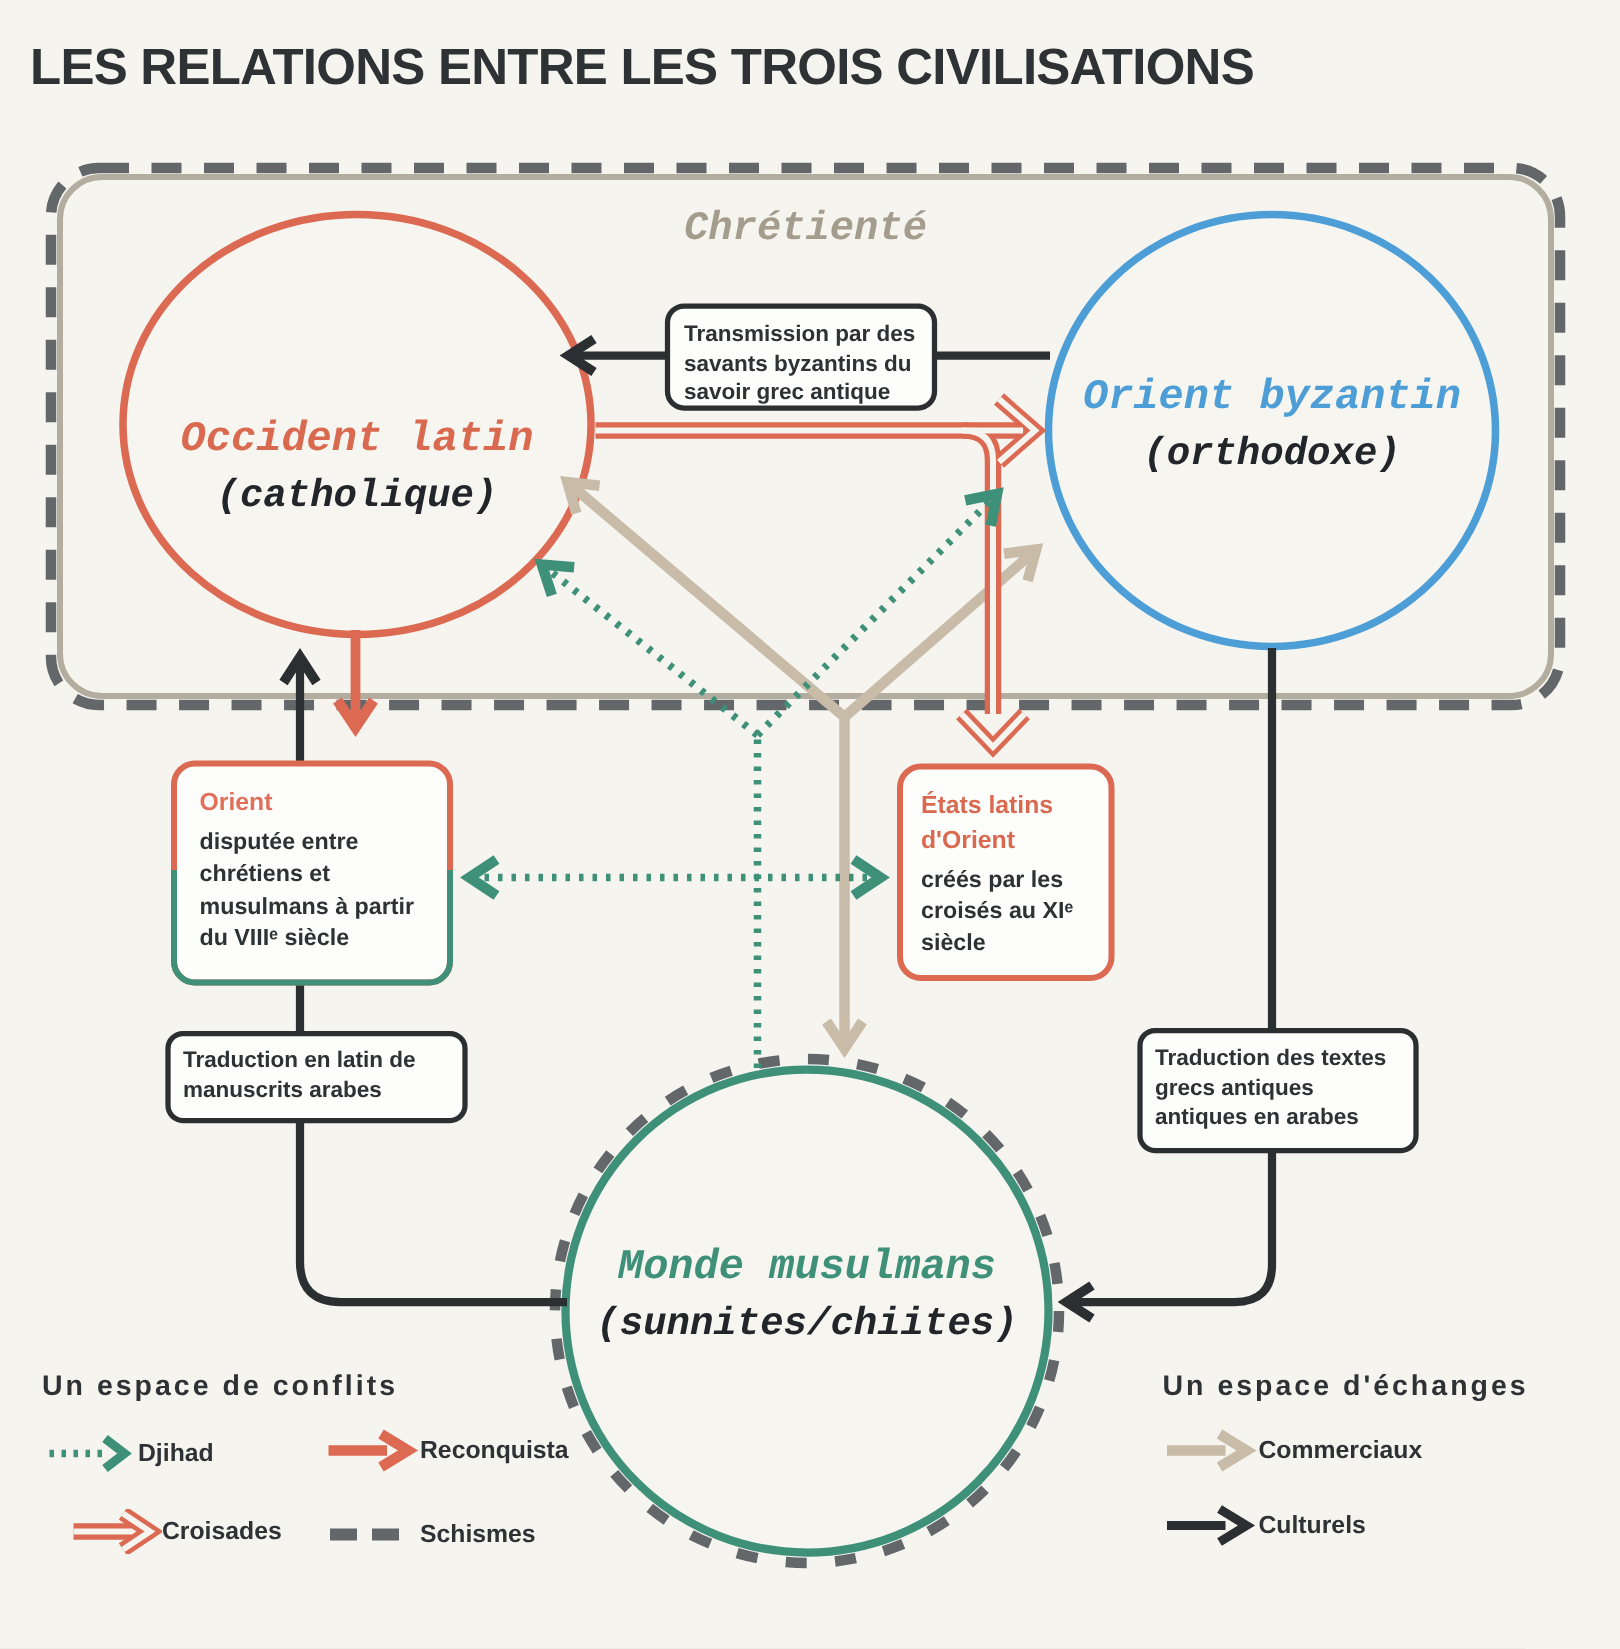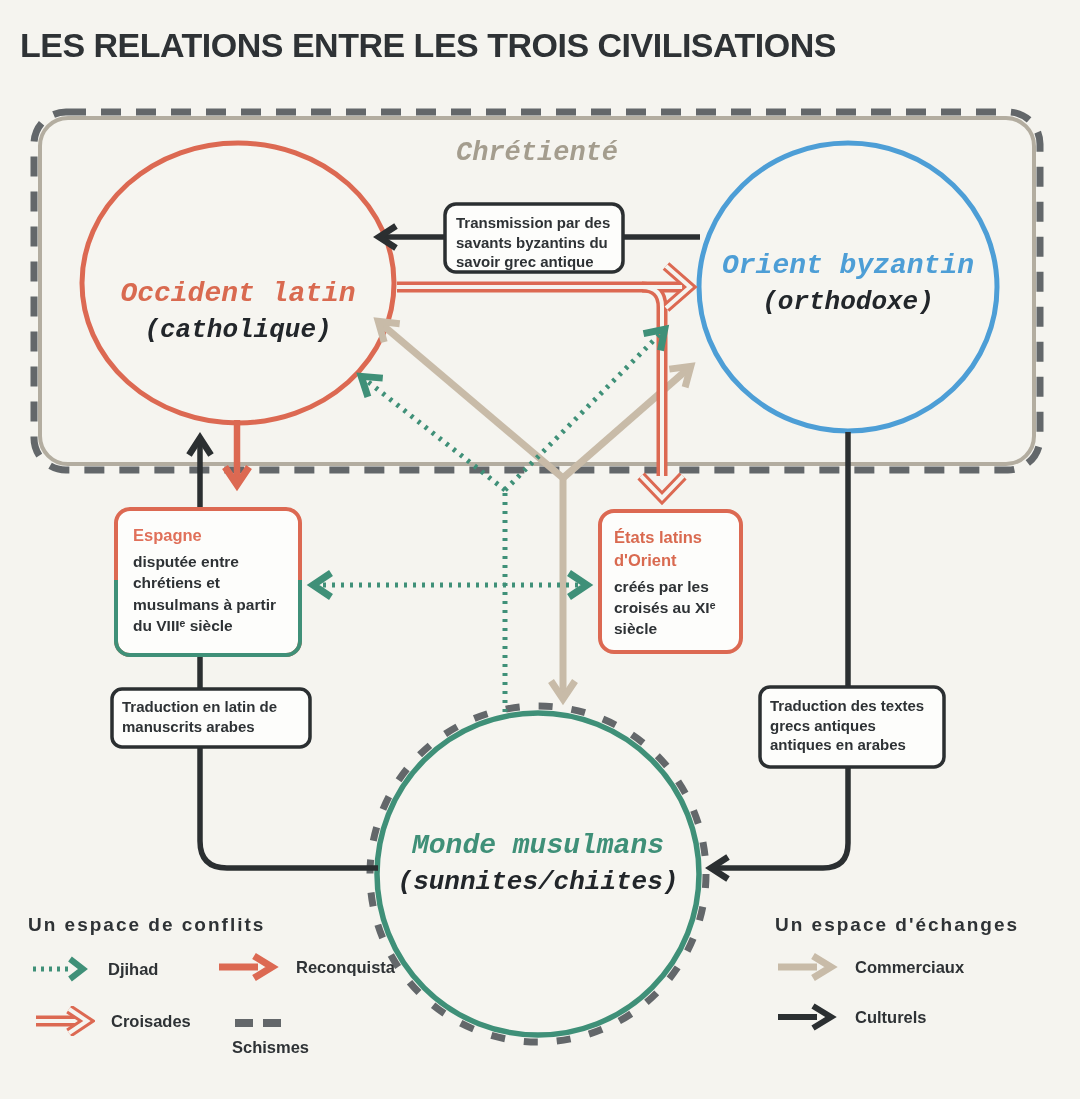--- a/index.html
+++ b/index.html
@@ -28,21 +28,21 @@
   .side-box-text .box-title{display:block;margin-bottom:4px;}
   #espagne-text{left:133px;top:524px;width:158px;}
   #espagne-text .box-title{color:#e0705a;font-size:16.5px;}
   #etats-text{left:614px;top:526px;width:118px;}
   #etats-text .box-title{color:#d96a50;font-size:16.5px;}
   .legend{width:400px;}
   .legend-title{font-size:19px;font-weight:bold;color:#2e3235;letter-spacing:2px;}
   #legend-conflicts{left:28px;top:914px;}
   #legend-exchanges{left:775px;top:914px;}
   .legend-item{position:absolute;display:flex;align-items:center;}
-  .legend-item .lbl{font-size:16.5px;font-weight:bold;color:#2e3235;margin-left:16px;}
+  .legend-item .lbl{font-size:16.5px;font-weight:bold;color:#2e3235;margin-left:0;}
 </style>
 </head>
 <body>
 
 <div id="page">
 
   <div id="main-title" class="abs">LES RELATIONS ENTRE LES TROIS CIVILISATIONS</div>
 
   <svg id="diagram-svg" width="1080" height="1099" viewBox="0 0 1080 1099">
     <defs>
@@ -142,21 +142,21 @@
     <span class="sub">(orthodoxe)</span>
   </div>
   <div id="muslim-label" class="abs zone-label circle-label">
     <span class="name">Monde musulmans</span>
     <span class="sub">(sunnites/chiites)</span>
   </div>
 
   <div id="transmission-text" class="abs note-text">Transmission par des savants byzantins du savoir grec antique</div>
 
   <div id="espagne-text" class="abs side-box-text">
-    <span class="box-title">Espagne</span>
+    <span class="box-title">Orient</span>
     <span>disputée entre chrétiens et musulmans à partir du VIIIᵉ siècle</span>
   </div>
 
   <div id="etats-text" class="abs side-box-text">
     <span class="box-title">États latins d'Orient</span>
     <span>créés par les croisés au XIᵉ siècle</span>
   </div>
 
   <div id="traduction-left-text" class="abs note-text">Traduction en latin de manuscrits arabes</div>
 
@@ -174,31 +174,31 @@
     </div>
 
     <div class="legend-item" style="left:188px;top:38px;">
       <svg width="64" height="30">
         <line x1="3" y1="15" x2="42" y2="15" stroke="#dc6952" stroke-width="7"></line>
         <path d="M38 4 L56 15 L38 26" fill="none" stroke="#dc6952" stroke-width="7"></path>
       </svg>
       <span class="lbl">Reconquista</span>
     </div>
 
-    <div class="legend-item" style="left:5px;top:92px;">
+    <div class="legend-item" style="left:18px;top:92px;">
       <svg width="62" height="30">
         <line x1="3" y1="15" x2="42" y2="15" stroke="#dc6952" stroke-width="11"></line>
         <path d="M36 3 L54 15 L36 27" fill="none" stroke="#dc6952" stroke-width="10"></path>
         <line x1="3" y1="15" x2="42" y2="15" stroke="#f5f4ef" stroke-width="4"></line>
         <path d="M36 3 L54 15 L36 27" fill="none" stroke="#f5f4ef" stroke-width="4"></path>
       </svg>
       <span class="lbl">Croisades</span>
     </div>
 
-    <div class="legend-item" style="left:188px;top:94px;flex-direction:column;">
+    <div class="legend-item" style="left:188px;top:94px;">
       <svg width="64" height="30">
         <rect x="4" y="11" width="18" height="8" fill="#63676a"></rect>
         <rect x="32" y="11" width="18" height="8" fill="#63676a"></rect>
       </svg>
       <span class="lbl">Schismes</span>
     </div>
   </div>
 
   <div id="legend-exchanges" class="abs legend">
     <div class="legend-title">Un espace d'échanges</div>

